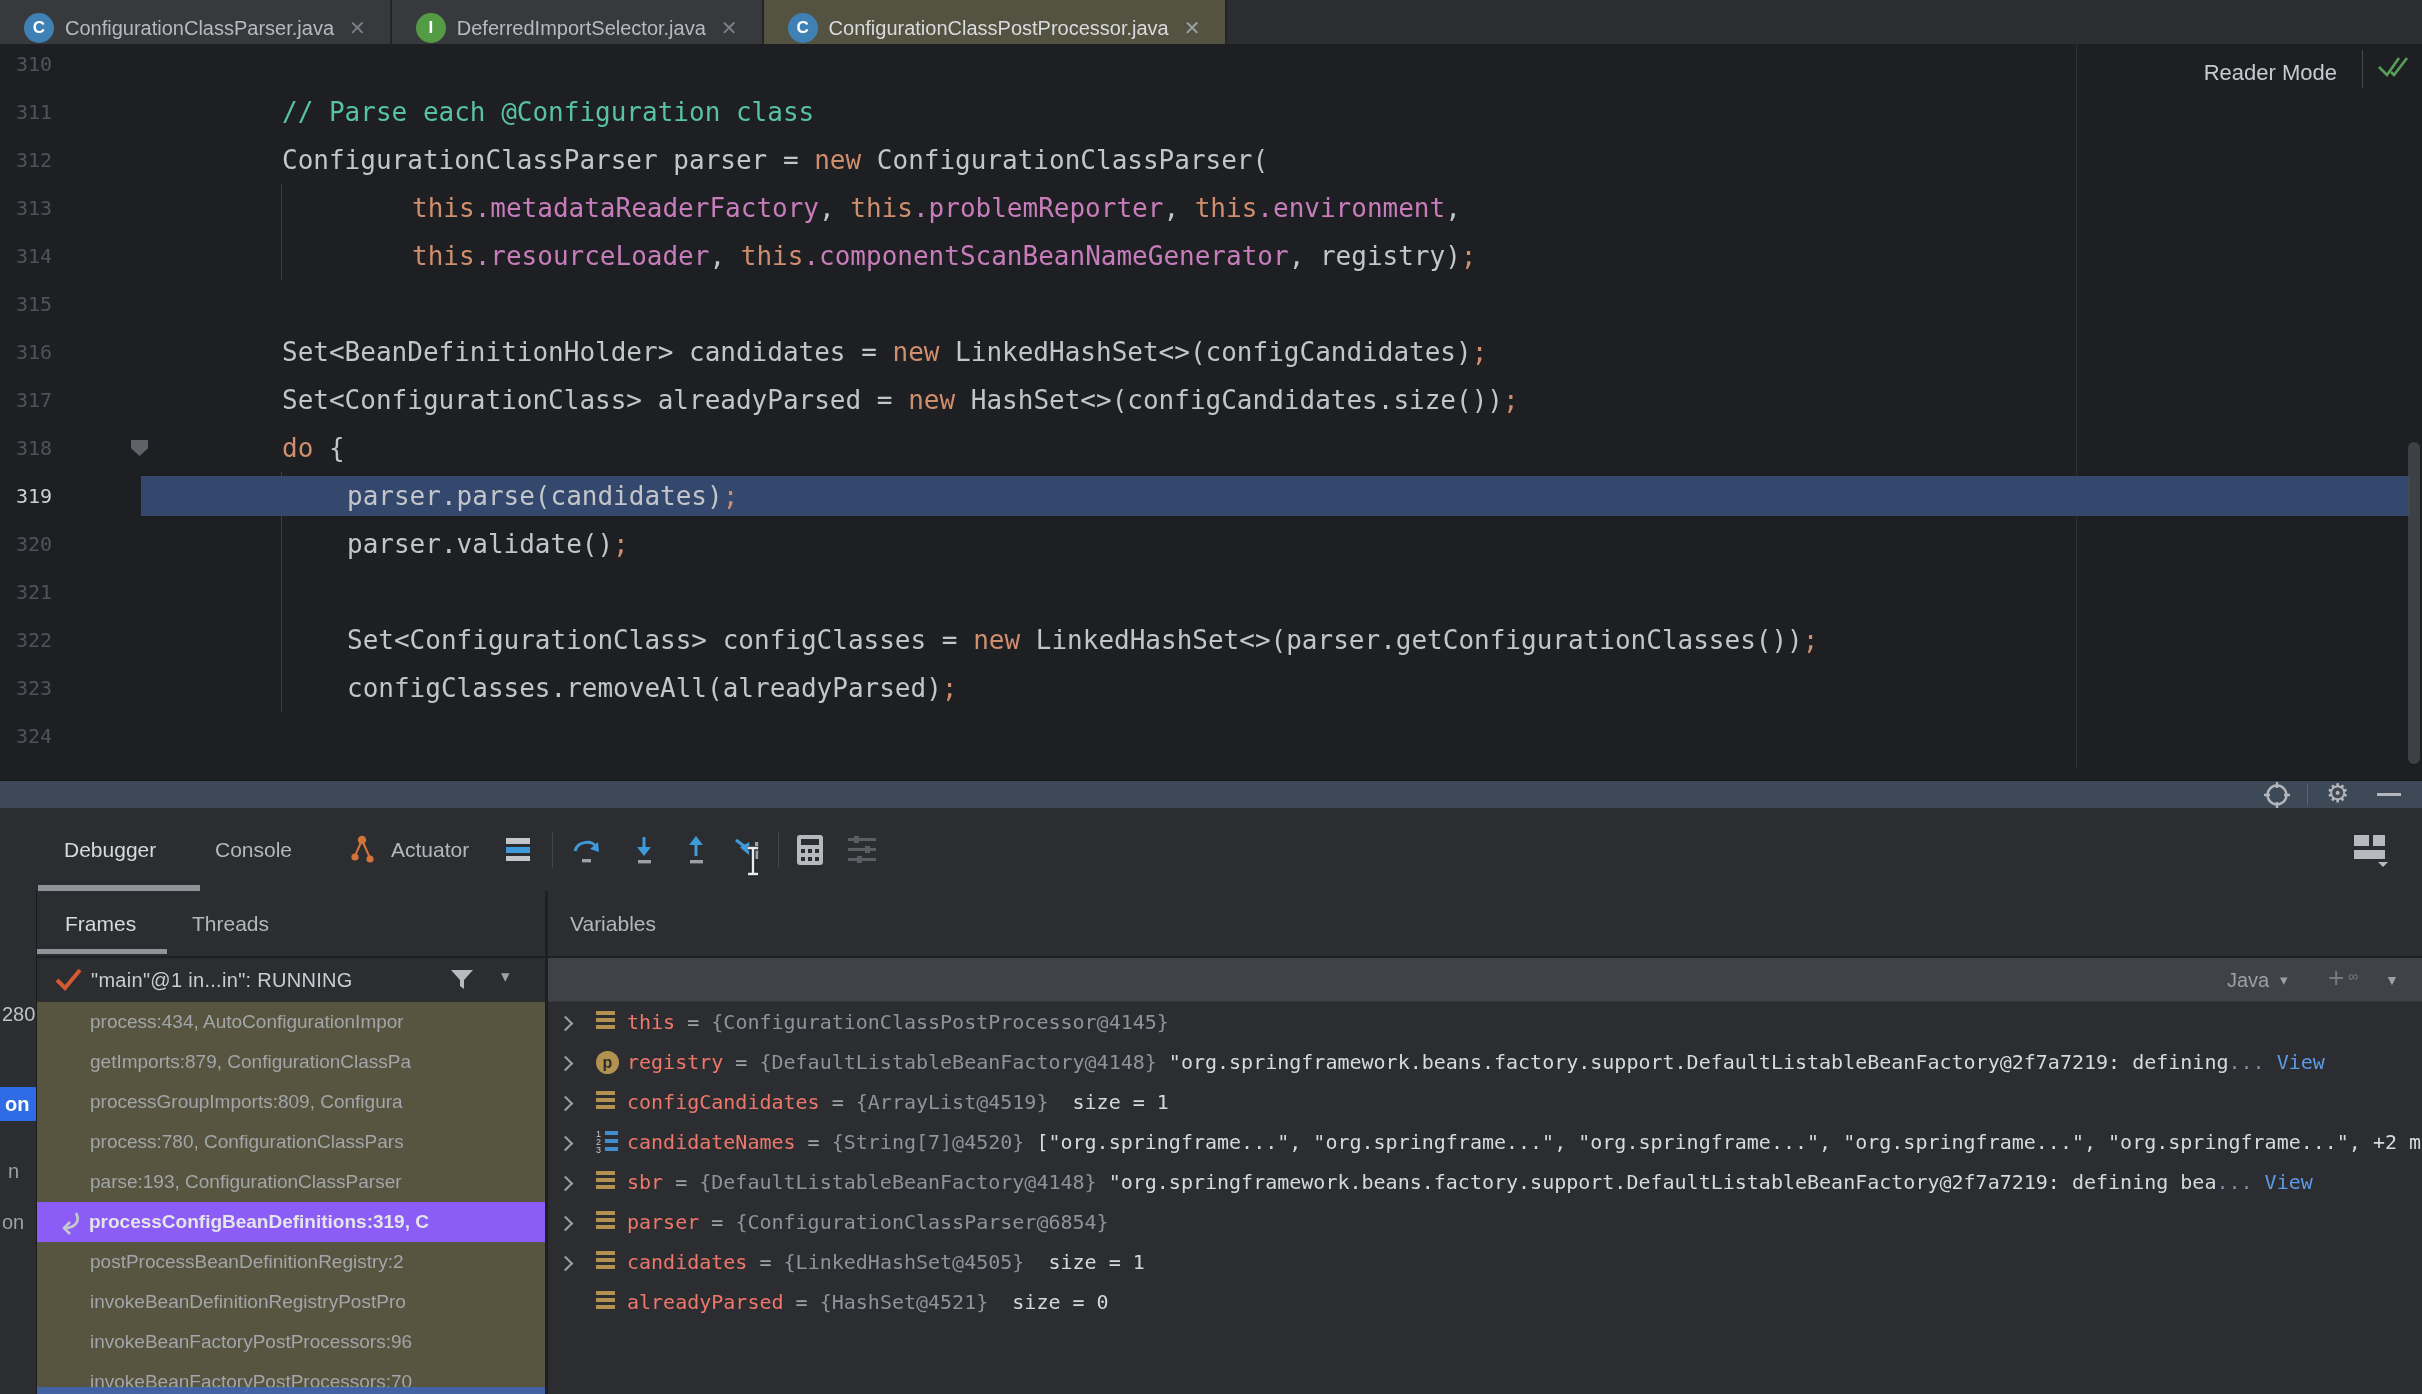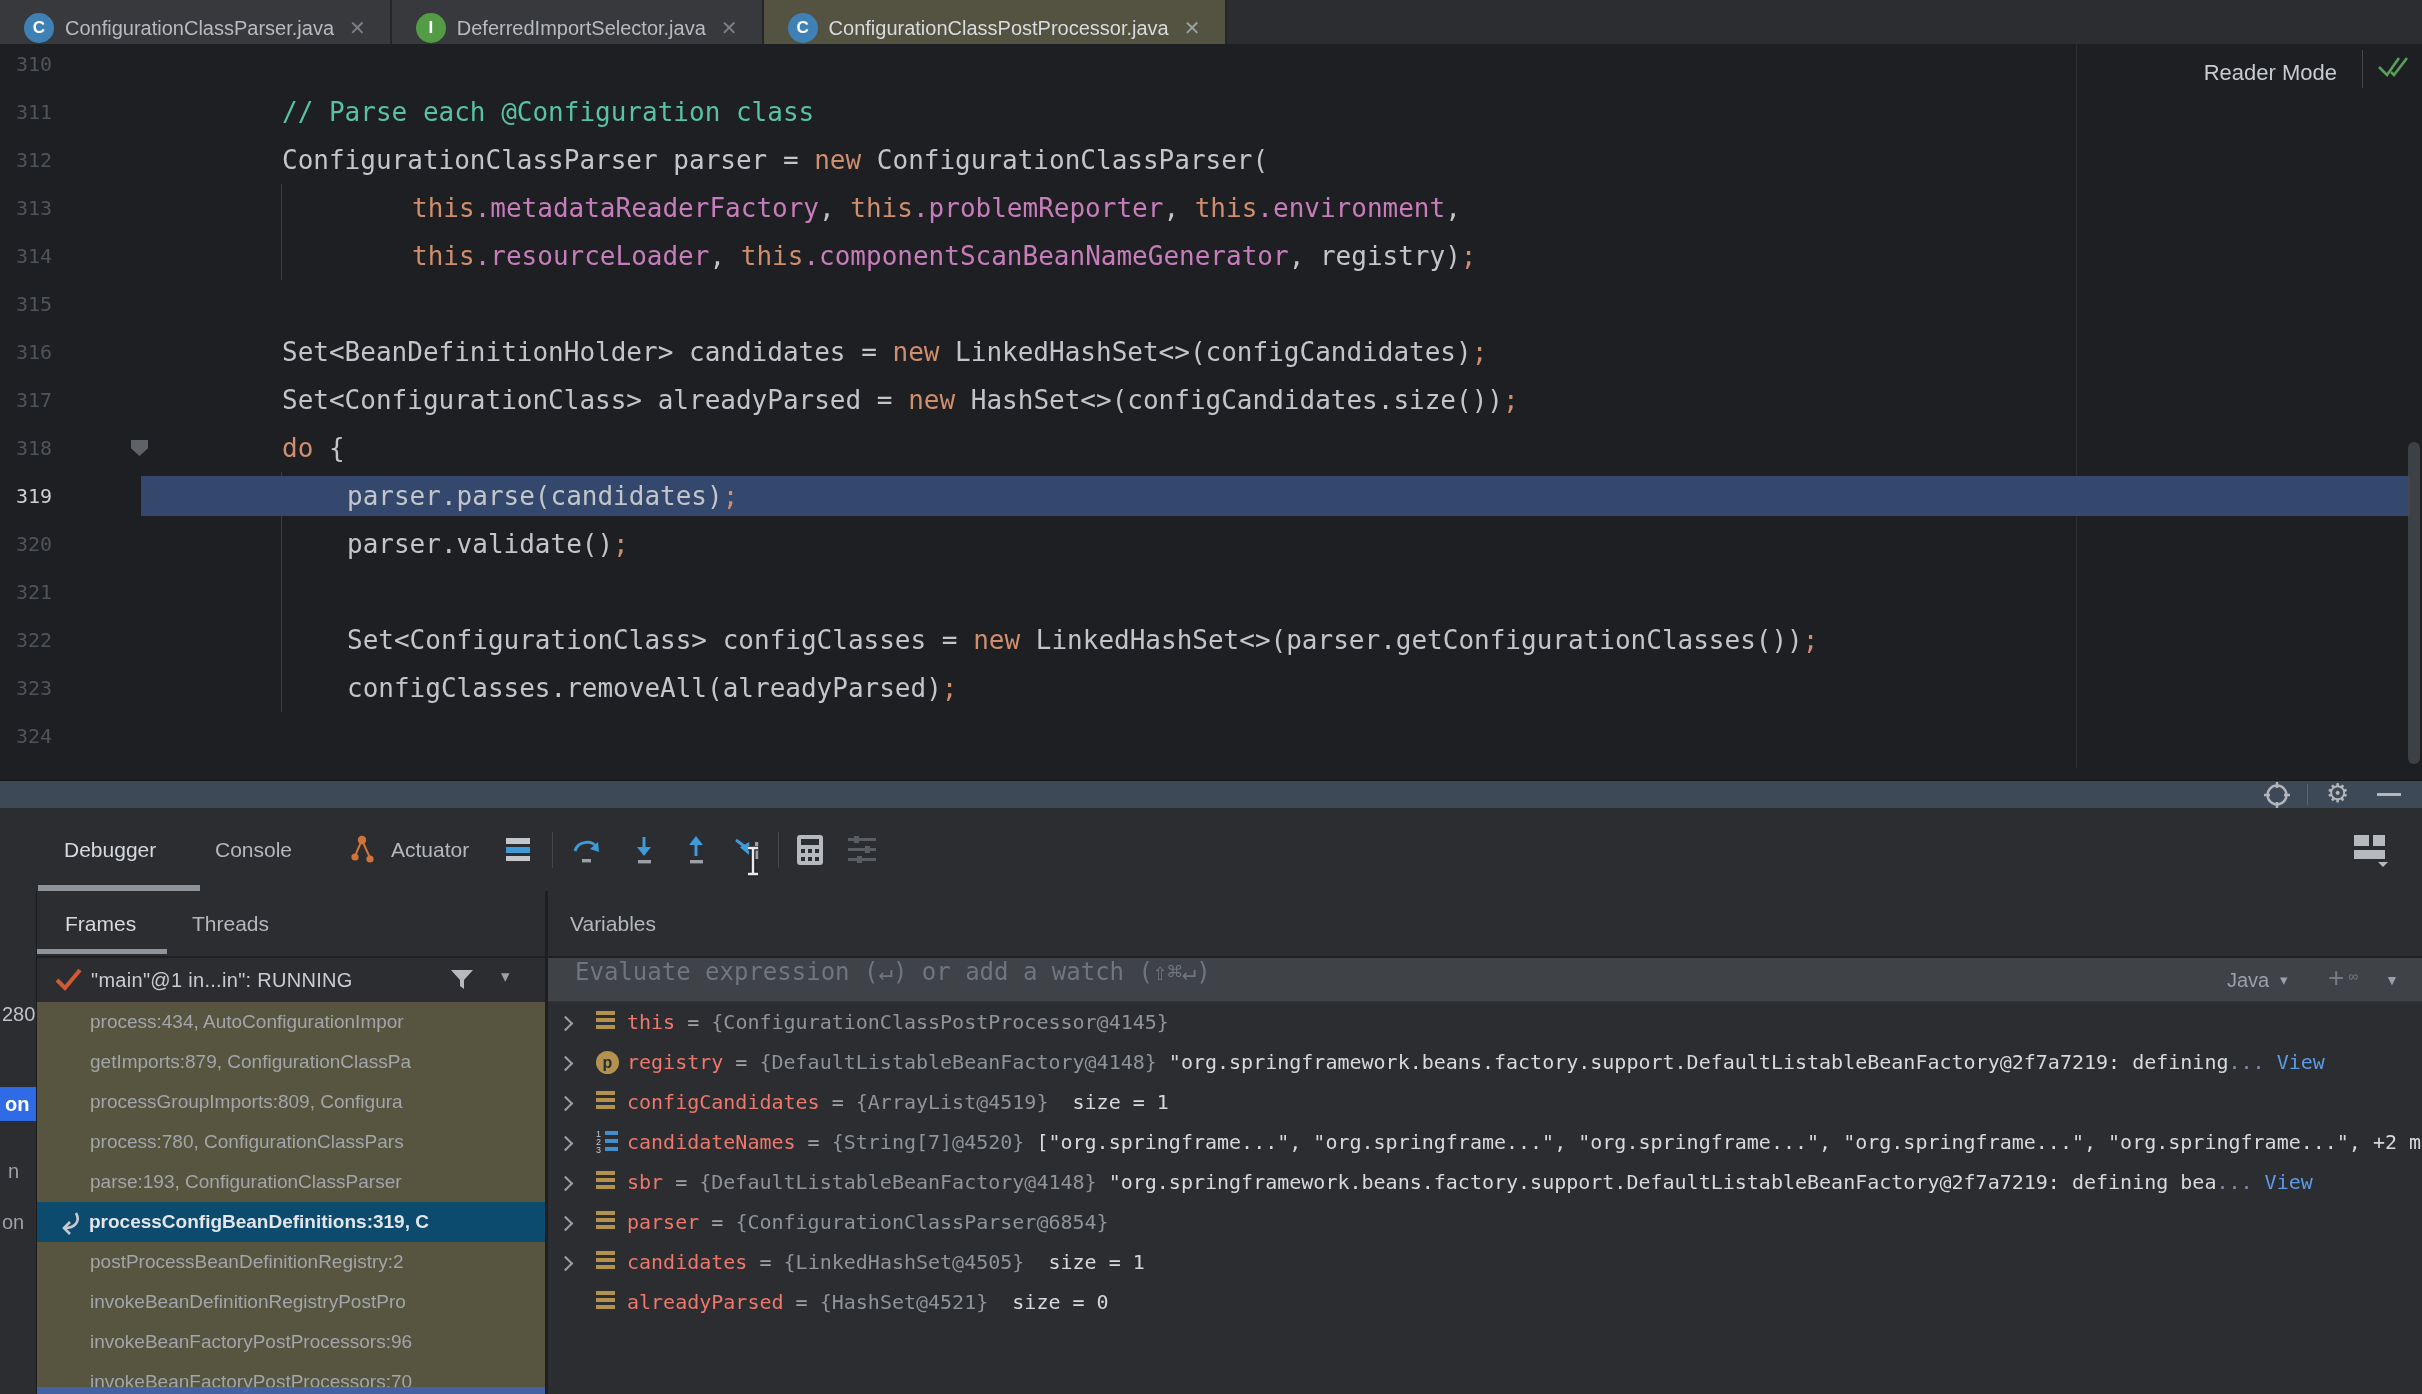--- a/index.html
+++ b/index.html
@@ -61,21 +61,21 @@
   .frames-col{position:absolute;left:37px;top:891px;width:508px;height:503px;background:#2b2d30;overflow:hidden;}
   .pane-header{position:absolute;left:0;top:0;width:100%;height:67px;border-bottom:2px solid #1e1f22;box-sizing:border-box;}
   .ph-label{position:absolute;top:50%;transform:translateY(-50%);font-size:21px;color:#b4b7bc;}
   .ph-label.active{color:#d6d9dd;}
   .frames-underline{position:absolute;left:0;bottom:2px;width:130px;height:5px;background:#8f949b;}
   .thread-row{position:absolute;left:0;top:67px;width:100%;height:44px;}
   .thread-text{position:absolute;left:54px;top:0;line-height:44px;font-size:20px;color:#caccd1;letter-spacing:.3px;white-space:pre;}
   .frames-list{position:absolute;left:0;top:111px;width:100%;height:392px;background:#57553f;overflow:hidden;}
   .frame-row{position:absolute;left:0;width:100%;height:40px;font-size:19px;line-height:40px;color:#a2a5aa;white-space:pre;overflow:hidden;}
   .frame-row .ft{position:absolute;left:53px;}
-  .frame-row.sel{background:#0c4a6e;color:#e3e5e9;font-weight:600;}
+  .frame-row.sel{background:#8b5cf6;color:#e3e5e9;font-weight:600;}
   .frame-row.sel .ft{left:52px;}
   .frame-ret{position:absolute;left:18px;top:7px;}
   .hscroll{position:absolute;left:0;bottom:0;width:100%;height:7px;background:rgba(64,101,182,.85);}
 
   .col-border{position:absolute;left:545px;top:891px;width:3px;height:503px;background:#1e1f22;}
 
   .vars-col{position:absolute;left:548px;top:891px;width:1874px;height:503px;background:#2b2d30;overflow:hidden;}
   .eval-bar{position:absolute;left:0;top:67px;width:100%;height:44px;background:#3f4347;
             border-bottom:1px solid #333538;box-sizing:border-box;}
   .eval-ph{position:absolute;left:27px;top:0;line-height:44px;font:24px "DejaVu Sans Mono",monospace;color:#70767e;white-space:pre;}
@@ -318,21 +318,20 @@
   <div class="hscroll"></div>
 </div>
 
 <div class="col-border"></div>
 
 <div class="vars-col">
   <div class="pane-header">
     <div class="ph-label" style="left:22px;">Variables</div>
   </div>
   <div class="eval-bar">
-    <div class="eval-ph">Evaluate expression (↵) or add a watch (⇧⌘↵)</div>
     <div class="eval-right" style="left:1679px;font-size:20px;color:#9da0a6;line-height:44px;">Java</div>
     <div class="eval-right" style="left:1732px;font-size:15px;color:#9da0a6;line-height:44px;">▾</div>
     <div class="eval-right" style="left:1780px;font-size:28px;color:#767b82;line-height:40px;">+</div>
     <div class="eval-right" style="left:1800px;top:10px;font-size:14px;color:#767b82;">∞</div>
     <div class="eval-right" style="left:1837px;font-size:14px;color:#9da0a6;line-height:44px;">▼</div>
   </div>
   <div class="vars-list">
       <div class="var-row" style="top: 0px;"><span class="v-chev"></span><span class="v-icon"><span class="bars"><i></i><i></i><i></i></span></span><span class="v-text"><span class="vn">this</span><span class="veq"> = </span><span class="vref">{ConfigurationClassPostProcessor@4145}</span></span></div>
       <div class="var-row" style="top: 40px;"><span class="v-chev"></span><span class="v-icon"><span class="pcirc">p</span></span><span class="v-text"><span class="vn">registry</span><span class="veq"> = </span><span class="vref">{DefaultListableBeanFactory@4148}</span><span class="vstr"> "org.springframework.beans.factory.support.DefaultListableBeanFactory@2f7a7219: defining</span><span class="vmore">...</span><span class="vlink"> View</span></span></div>
       <div class="var-row" style="top: 80px;"><span class="v-chev"></span><span class="v-icon"><span class="bars"><i></i><i></i><i></i></span></span><span class="v-text"><span class="vn">configCandidates</span><span class="veq"> = </span><span class="vref">{ArrayList@4519}</span><span class="vsize">  size = 1</span></span></div>

